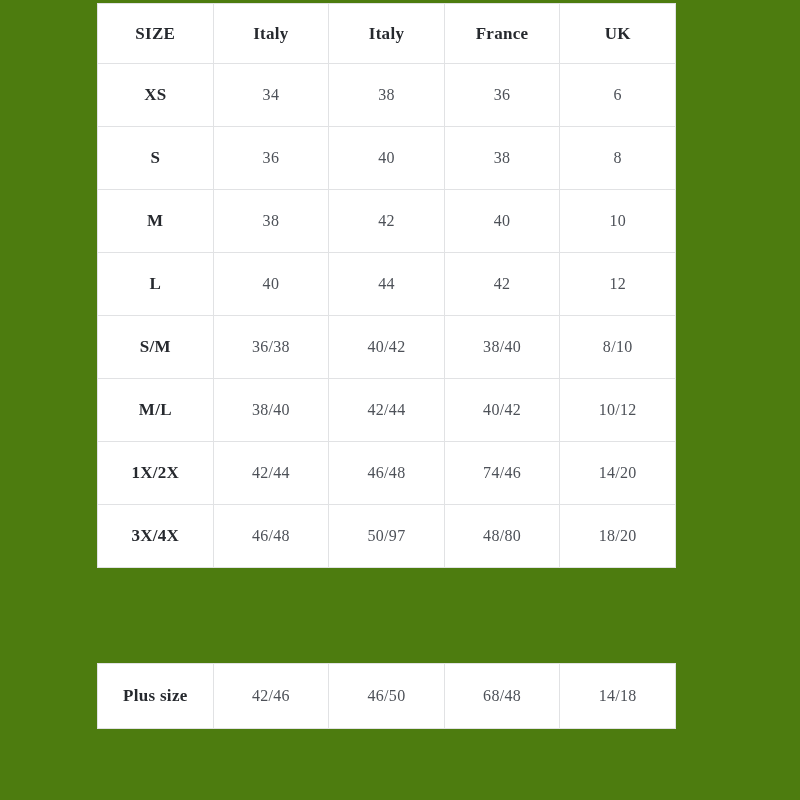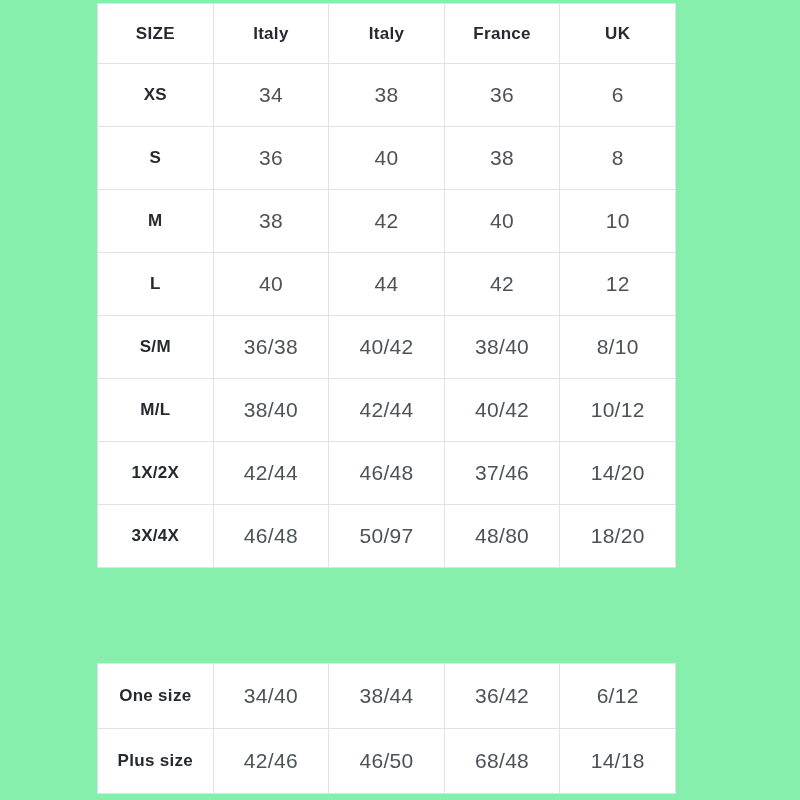--- a/index.html
+++ b/index.html
@@ -5,22 +5,23 @@
   html, body {
     margin: 0;
     padding: 0;
     background: #ffffff;
     font-family: "Liberation Sans", sans-serif;
   }
   .page {
     position: relative;
     width: 800px;
     height: 800px;
-    background: #86efac;
+    background: #4d7c0f;
     overflow: hidden;
+    font-family: Liberation Serif, serif;
   }
   table.size-table {
     position: absolute;
     left: 97px;
     width: 579px;
     border-collapse: collapse;
     table-layout: fixed;
     background: #ffffff;
   }
   table.size-table.main { top: 3px; }
@@ -39,21 +40,21 @@
   .secondary tbody tr { height: 65px; }
 
   .size-table th {
     font-weight: bold;
     font-size: 17px;
     color: #26292e;
     letter-spacing: 0.3px;
   }
   .size-table td {
     font-weight: normal;
-    font-size: 21px;
+    font-size: 16px;
     color: #4d5158;
     letter-spacing: 0.3px;
   }
 </style>
 </head>
 <body>
 
 <div class="page">
 
   <table class="size-table main">
@@ -106,43 +107,36 @@
           <th>M/L</th>
           <td>38/40</td>
           <td>42/44</td>
           <td>40/42</td>
           <td>10/12</td>
         </tr>
         <tr>
           <th>1X/2X</th>
           <td>42/44</td>
           <td>46/48</td>
-          <td>37/46</td>
+          <td>74/46</td>
           <td>14/20</td>
         </tr>
         <tr>
           <th>3X/4X</th>
           <td>46/48</td>
           <td>50/97</td>
           <td>48/80</td>
           <td>18/20</td>
         </tr>
       </tbody>
   </table>
 
   <table class="size-table secondary">
     <tbody id="secondary-body">
         <tr>
-          <th>One size</th>
-          <td>34/40</td>
-          <td>38/44</td>
-          <td>36/42</td>
-          <td>6/12</td>
-        </tr>
-        <tr>
           <th>Plus size</th>
           <td>42/46</td>
           <td>46/50</td>
           <td>68/48</td>
           <td>14/18</td>
         </tr>
       </tbody>
   </table>
 
 </div>

